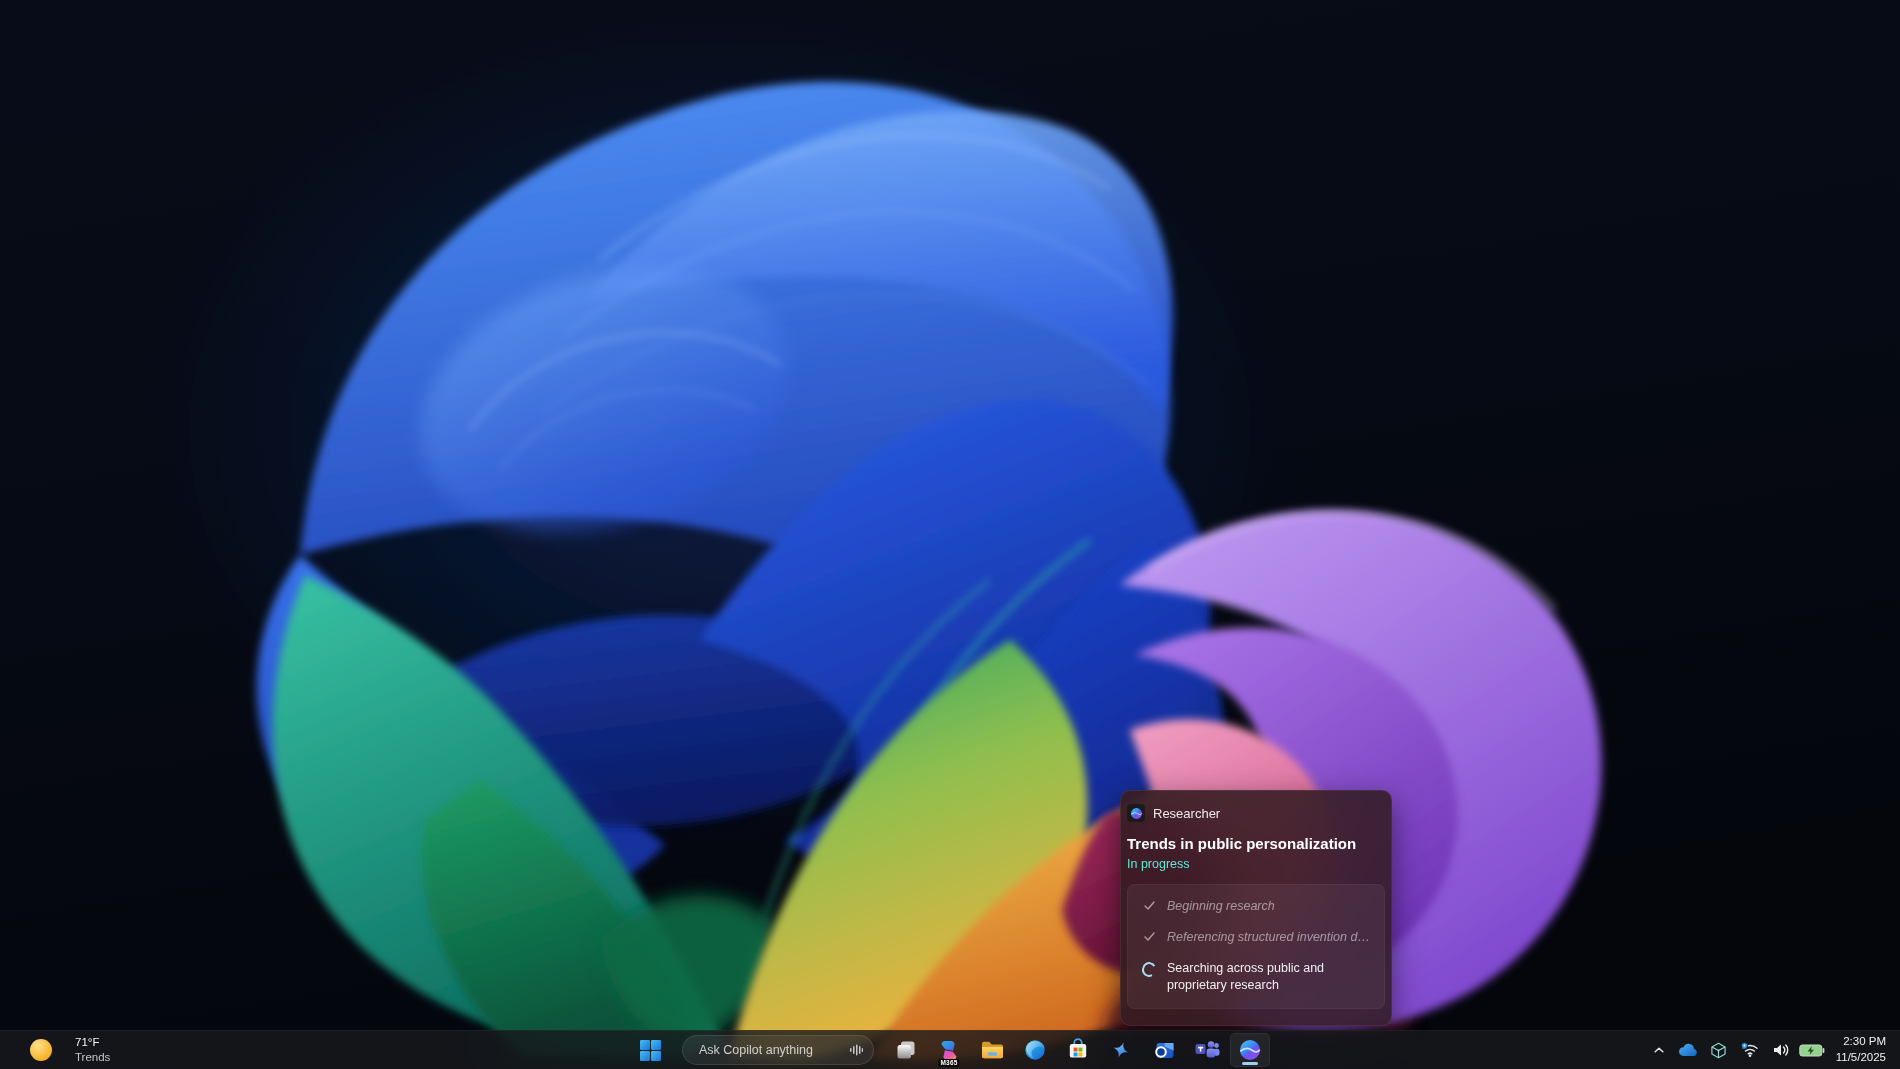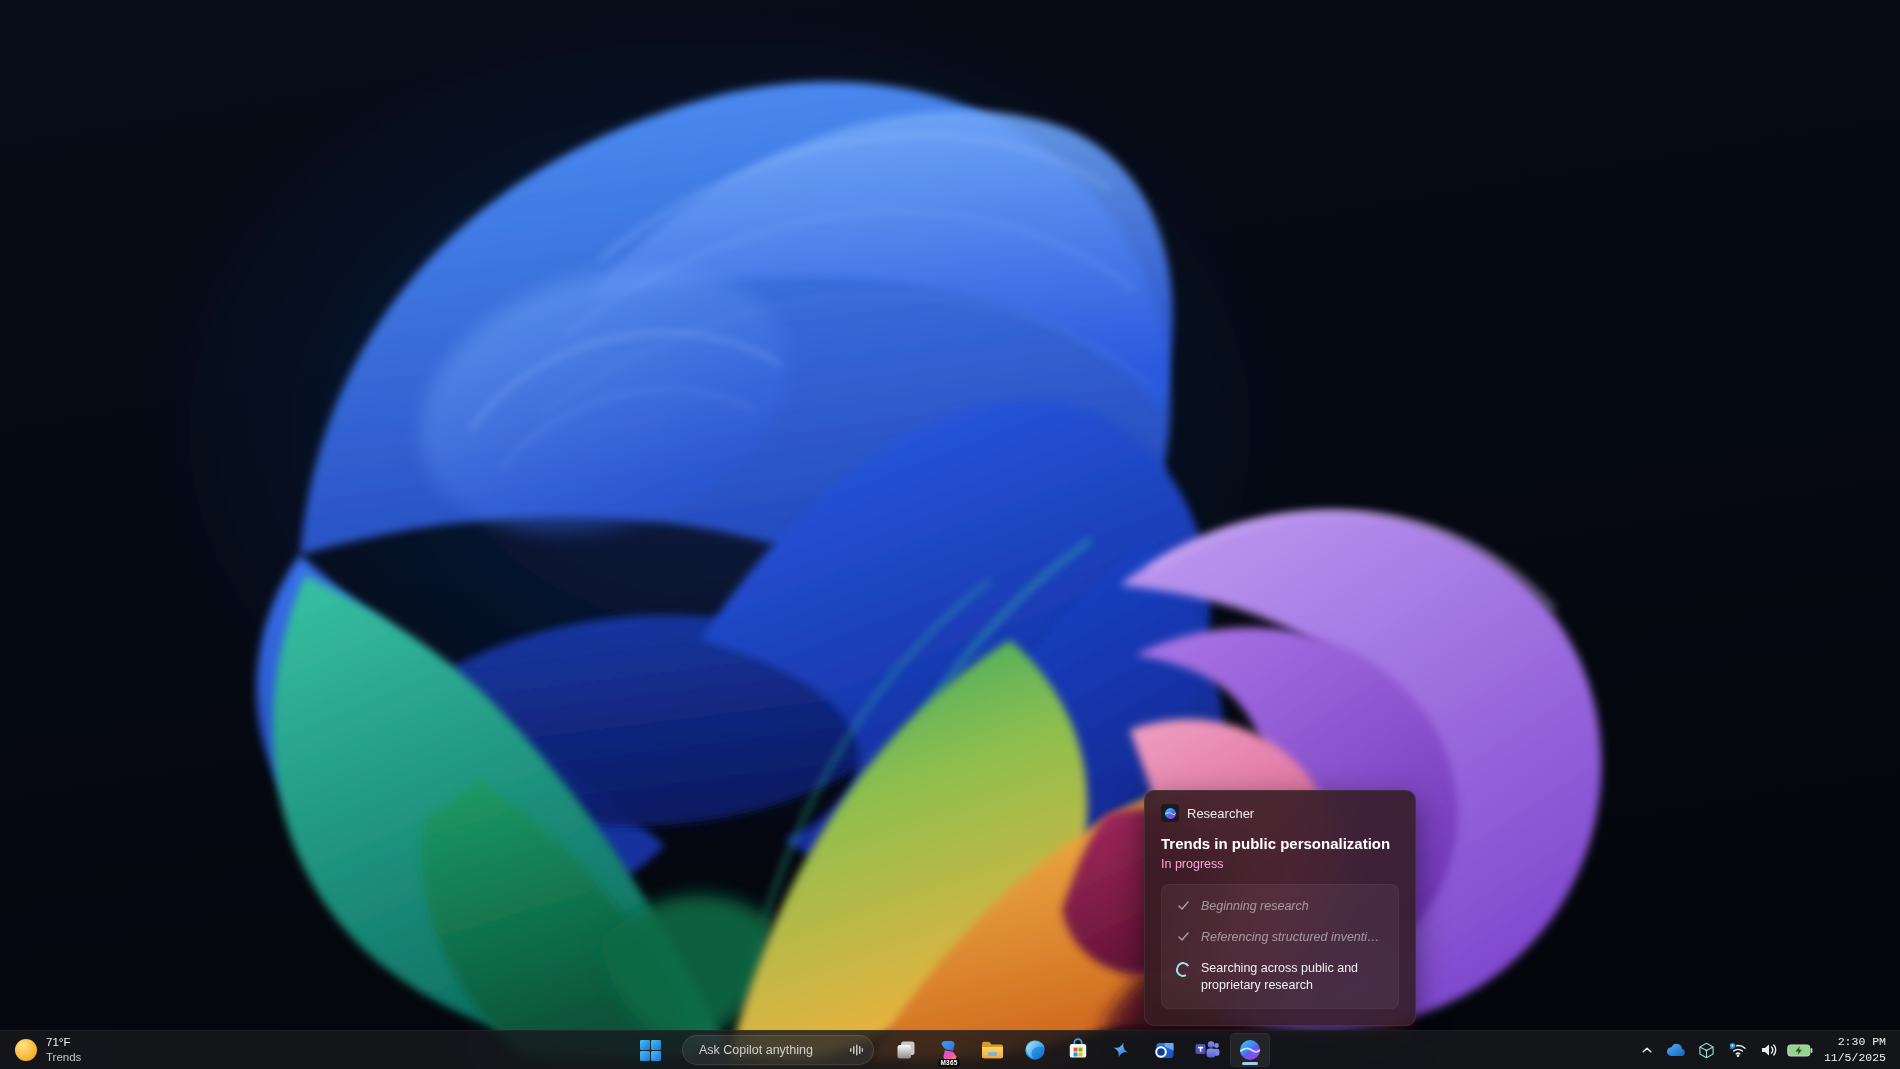--- a/index.html
+++ b/index.html
@@ -4,22 +4,22 @@
 <style>
   html,body{margin:0;padding:0;width:1900px;height:1069px;overflow:hidden;
     font-family:"Liberation Sans","DejaVu Sans",sans-serif;background:#04060c;}
   .desktop{position:relative;width:1900px;height:1069px;overflow:hidden;}
   .wallpaper{position:absolute;inset:0;display:block;}
 
   
   .taskbar{position:absolute;left:0;right:0;bottom:0;height:38px;
     background:rgba(24,26,30,0.78);backdrop-filter:blur(30px) saturate(1.4);
     border-top:1px solid rgba(255,255,255,0.04);z-index:20;}
-  .weather{position:absolute;left:7px;top:0;height:100%;display:flex;align-items:center;
-    gap:9px;padding:0 8px;border-radius:6px;cursor:default;}
+  .weather{position:absolute;left:22px;top:0;height:100%;display:flex;align-items:center;
+    gap:23px;padding:0 8px;border-radius:6px;cursor:default;}
   .sun{width:22px;height:22px;border-radius:50%;
     background:radial-gradient(circle at 35% 30%,#ffe28a,#f7b32b 68%,#e89a18);}
   .wtxt{display:flex;flex-direction:column;font-size:11.5px;line-height:1.3;}
   .wtemp{color:#f2f2f2;}
   .wcond{color:#c4c4c4;}
 
   .center{position:absolute;left:50%;top:0;height:100%;transform:translateX(-50%);
     display:flex;align-items:center;gap:3px;}
   .tb{width:40px;height:34px;border-radius:5px;display:flex;align-items:center;
     justify-content:center;background:transparent;border:none;padding:0;position:relative;cursor:default;}
@@ -29,39 +29,39 @@
   .searchpill{height:30px;width:192px;box-sizing:border-box;border-radius:16px;
     background:rgba(255,255,255,0.07);border:1px solid rgba(255,255,255,0.10);
     display:flex;align-items:center;padding:0 10px 0 16px;margin:0 9px;}
   .ph{font-size:12.5px;color:#cfcfcf;}
   .wave{margin-left:auto;display:flex;align-items:center;}
   .m365badge{position:absolute;bottom:0px;left:50%;transform:translateX(-50%);
     background:#0a0a0a;color:#fff;font-size:6.5px;font-weight:700;letter-spacing:.2px;
     padding:1px 2px;border-radius:2px;line-height:1;}
 
   .tray{position:absolute;right:0;top:0;height:100%;display:flex;align-items:center;
-    gap:5px;padding-right:14px;font-family:Liberation Mono, monospace;}
+    gap:5px;padding-right:14px;}
   .trayic{width:26px;height:34px;display:flex;align-items:center;justify-content:center;border-radius:4px;}
   .trayic.narrow{width:22px;}
   .clock{margin-left:6px;display:flex;flex-direction:column;align-items:flex-end;
     font-size:11.5px;color:#f0f0f0;line-height:1.35;text-align:right;}
 
   
-  .toast{position:absolute;left:1144px;top:790px;width:272px;box-sizing:border-box;
+  .toast{position:absolute;left:1120px;top:790px;width:272px;box-sizing:border-box;
     border-radius:10px;background:rgba(50,29,33,0.88);
     backdrop-filter:blur(28px) saturate(1.3);
     border:1px solid rgba(255,255,255,0.065);
     box-shadow:0 10px 30px rgba(0,0,0,0.5);
-    padding:13px 16px 16px;color:#fff;z-index:10;}
+    padding:13px 6px 16px;color:#fff;z-index:10;}
   .toast-header{display:flex;align-items:center;gap:8px;}
   .res-badge{width:18px;height:18px;border-radius:4px;background:#1b1b1e;
     display:flex;align-items:center;justify-content:center;}
   .toast-app{font-size:13px;color:#efeaeb;}
   .toast-title{margin-top:13px;font-size:15px;font-weight:700;color:#ffffff;}
-  .toast-status{margin-top:5px;font-size:12.5px;color:#f9a8d4;}
+  .toast-status{margin-top:5px;font-size:12.5px;color:#5eead4;}
   .toast-card{margin-top:13px;background:rgba(255,255,255,0.055);
     border:1px solid rgba(255,255,255,0.045);border-radius:8px;padding:13px 14px 14px;}
   .step{display:flex;gap:11px;align-items:flex-start;}
   .step + .step{margin-top:14px;}
   .step-ic{width:14px;flex:0 0 14px;display:flex;justify-content:center;margin-top:1px;}
   .step-label{font-size:12.5px;line-height:1.35;min-width:0;}
   .step-label.dim{color:rgba(255,255,255,0.5);white-space:nowrap;overflow:hidden;text-overflow:ellipsis;font-style:italic;}
   .step-label.bright{color:rgba(255,255,255,0.92);}
   .spinner{width:11px;height:11px;border-radius:50%;border:2px solid #a5def2;
     border-right-color:transparent;transform:rotate(15deg);margin-top:1px;}

